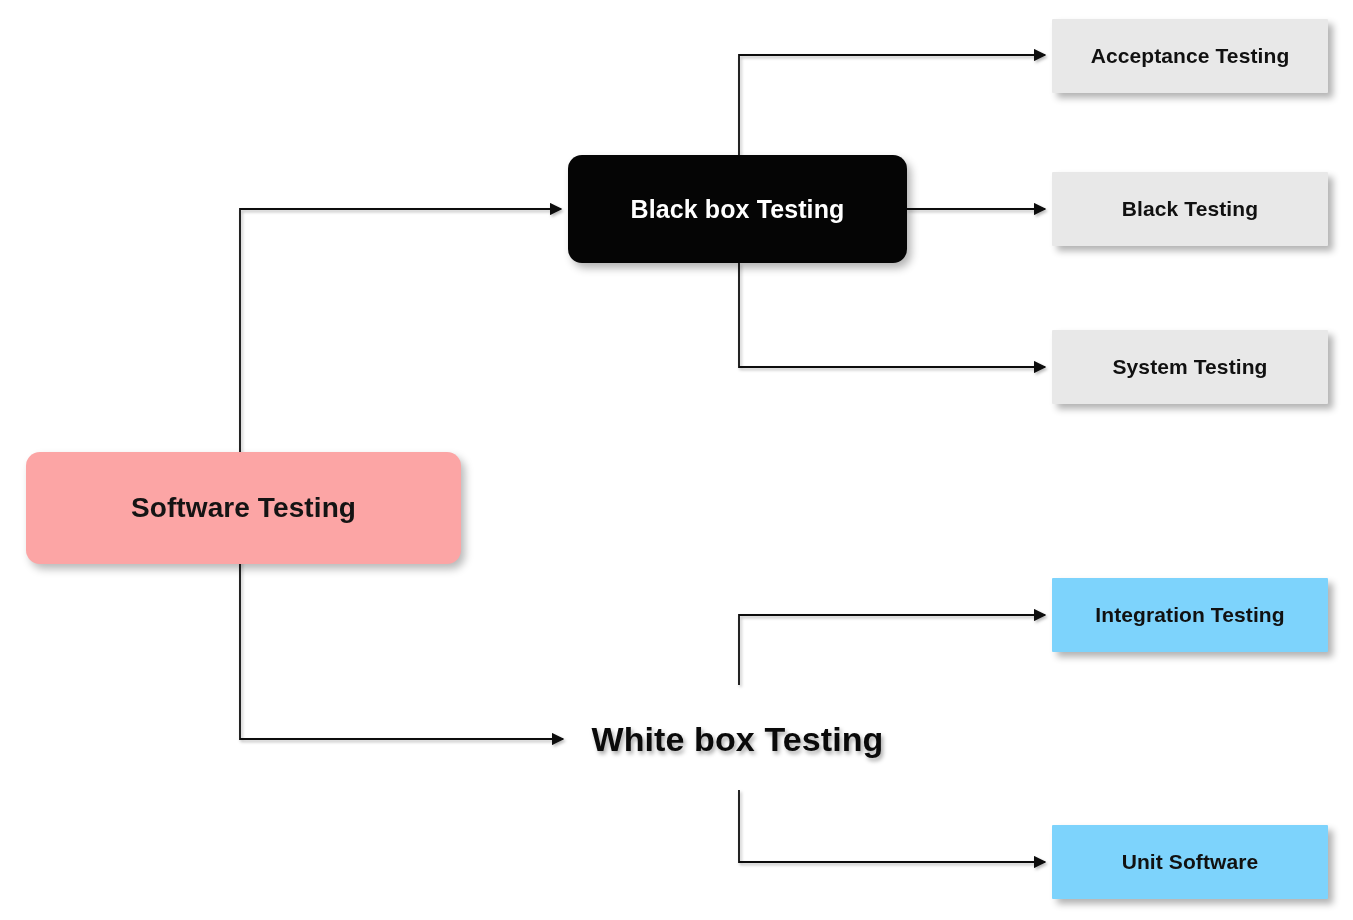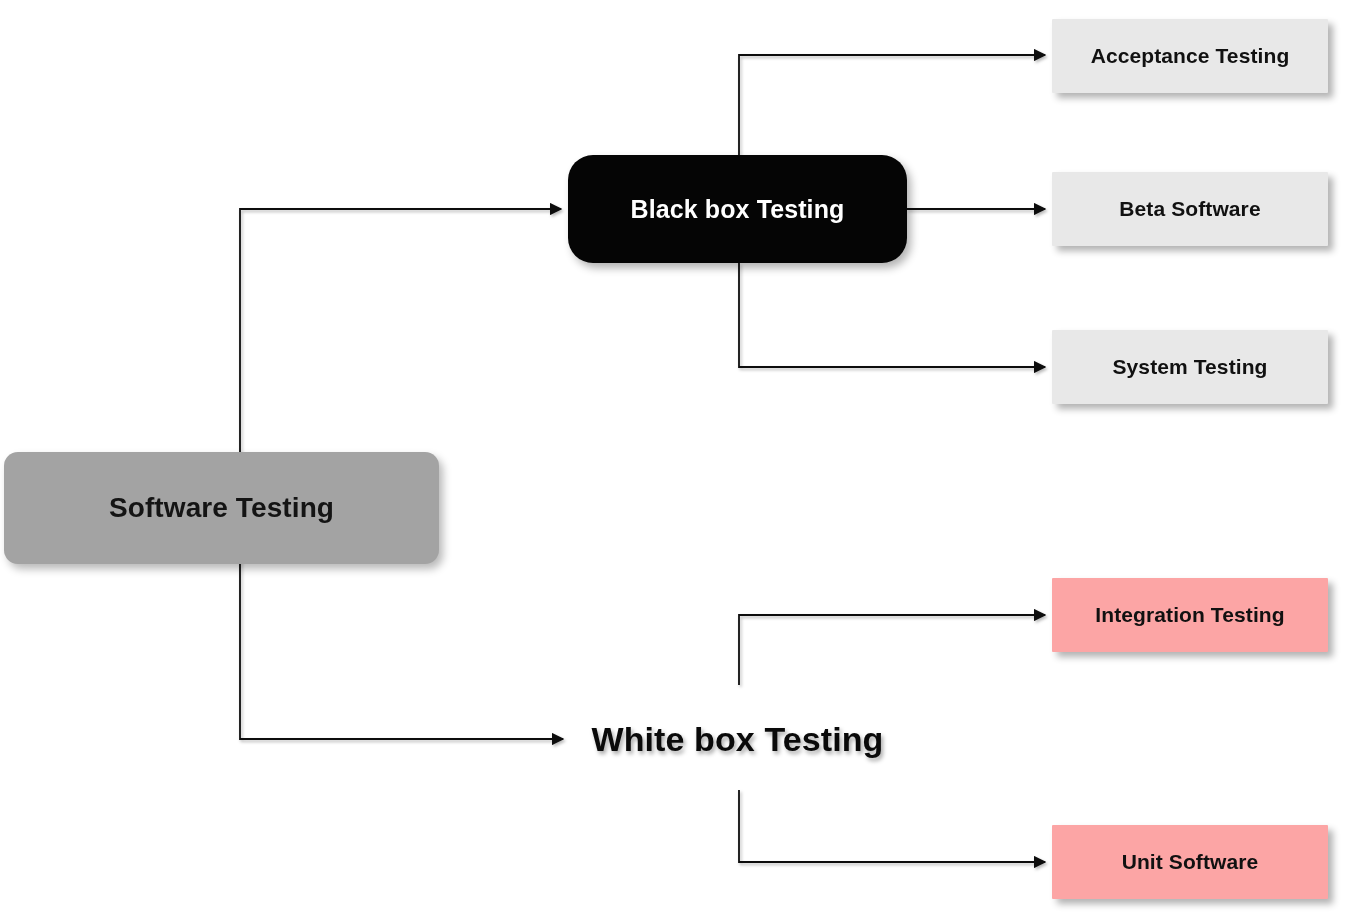--- a/index.html
+++ b/index.html
@@ -29,38 +29,38 @@
     align-items: center;
     justify-content: center;
     text-align: center;
     font-weight: bold;
     letter-spacing: 0.1px;
     box-sizing: border-box;
     z-index: 3;
   }
   
   .node-root {
-    left: 4px;
+    left: 26px;
     top: 452px;
     width: 435px;
     height: 112px;
-    background: #a3a3a3;
+    background: #fca5a5;
     border-radius: 14px;
     color: #141414;
     font-size: 28px;
     box-shadow: 4px 5px 9px rgba(0,0,0,0.28);
   }
   
   .node-black {
     left: 568px;
     top: 155px;
     width: 339px;
     height: 108px;
     background: #050505;
-    border-radius: 25px;
+    border-radius: 14px;
     color: #ffffff;
     font-size: 25px;
     box-shadow: 4px 5px 9px rgba(0,0,0,0.30);
   }
   
   .node-white {
     left: 568px;
     top: 711px;
     width: 339px;
     height: 56px;
@@ -73,21 +73,21 @@
   .node-leaf {
     left: 1052px;
     width: 276px;
     height: 74px;
     font-size: 21px;
     color: #111111;
     border-radius: 1px;
     box-shadow: 5px 5px 7px rgba(0,0,0,0.30);
   }
   .leaf-gray { background: #e8e8e8; }
-  .leaf-blue { background: #fca5a5; }
+  .leaf-blue { background: #7dd3fc; }
 
   .leaf-acceptance  { top: 19px; }
   .leaf-beta        { top: 172px; }
   .leaf-system      { top: 330px; text-align: center; }
   .leaf-integration { top: 578px; }
   .leaf-unit        { top: 825px; }
 </style>
 </head>
 <body>
 
@@ -122,21 +122,21 @@
   </svg>
 
   <div class="node node-root">Software Testing</div>
 
   <div class="node node-black">Black box Testing</div>
 
   <div class="node node-white">White box Testing</div>
 
   <div class="node node-leaf leaf-gray leaf-acceptance">Acceptance Testing</div>
 
-  <div class="node node-leaf leaf-gray leaf-beta">Beta Software</div>
+  <div class="node node-leaf leaf-gray leaf-beta">Black Testing</div>
 
   <div class="node node-leaf leaf-gray leaf-system">System Testing</div>
 
   <div class="node node-leaf leaf-blue leaf-integration">Integration Testing</div>
 
   <div class="node node-leaf leaf-blue leaf-unit">Unit Software</div>
 
 </div>
 
 </body></html>

